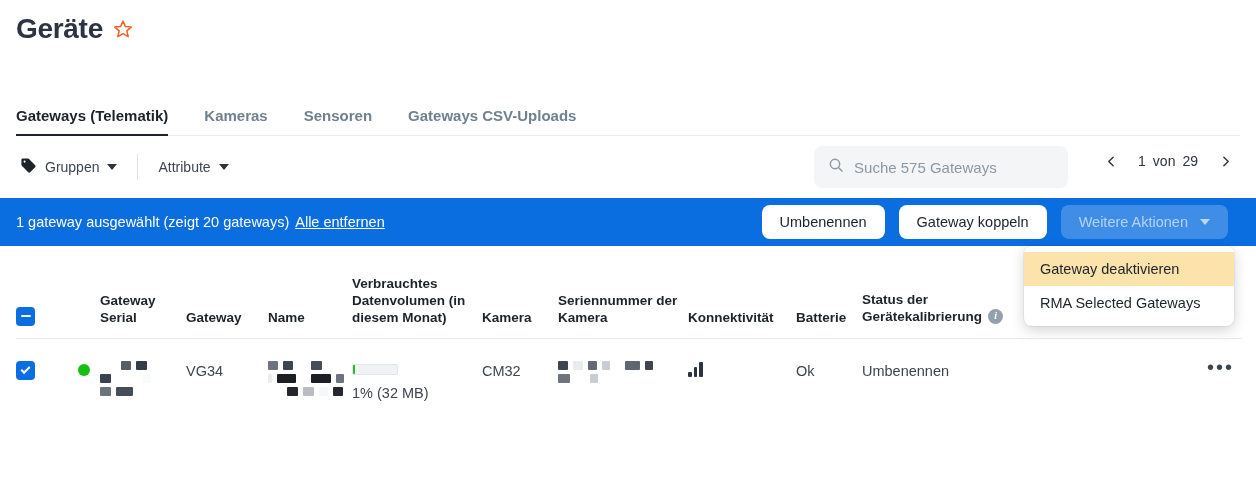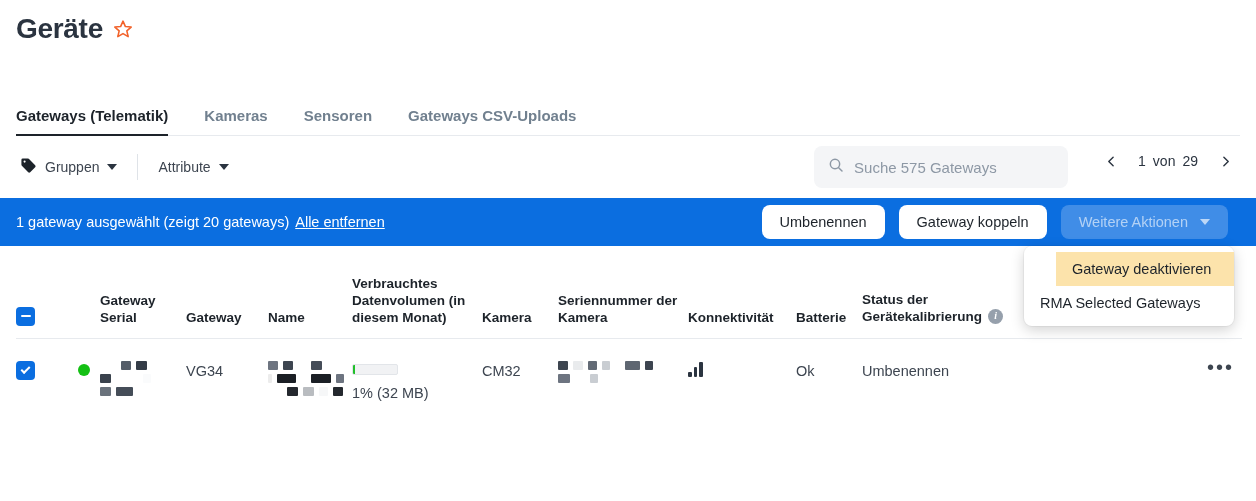--- a/index.html
+++ b/index.html
@@ -193,21 +193,21 @@
     padding: 6px 0;
     z-index: 40;
   }
   .dd-item {
     font-size: 14.5px;
     color: #1d232a;
     padding: 9px 16px;
     cursor: pointer;
     white-space: nowrap;
   }
-  .dd-item.highlight { background: #fce3ab; margin-left: 32px; }
+  .dd-item.highlight { background: #fce3ab; }
 
   
   .table-wrap { padding: 0 16px; }
   table { width: 100%; border-collapse: collapse; table-layout: fixed; }
   thead th {
     text-align: left;
     vertical-align: bottom;
     font-size: 13.5px;
     font-weight: bold;
     color: #1d232a;

